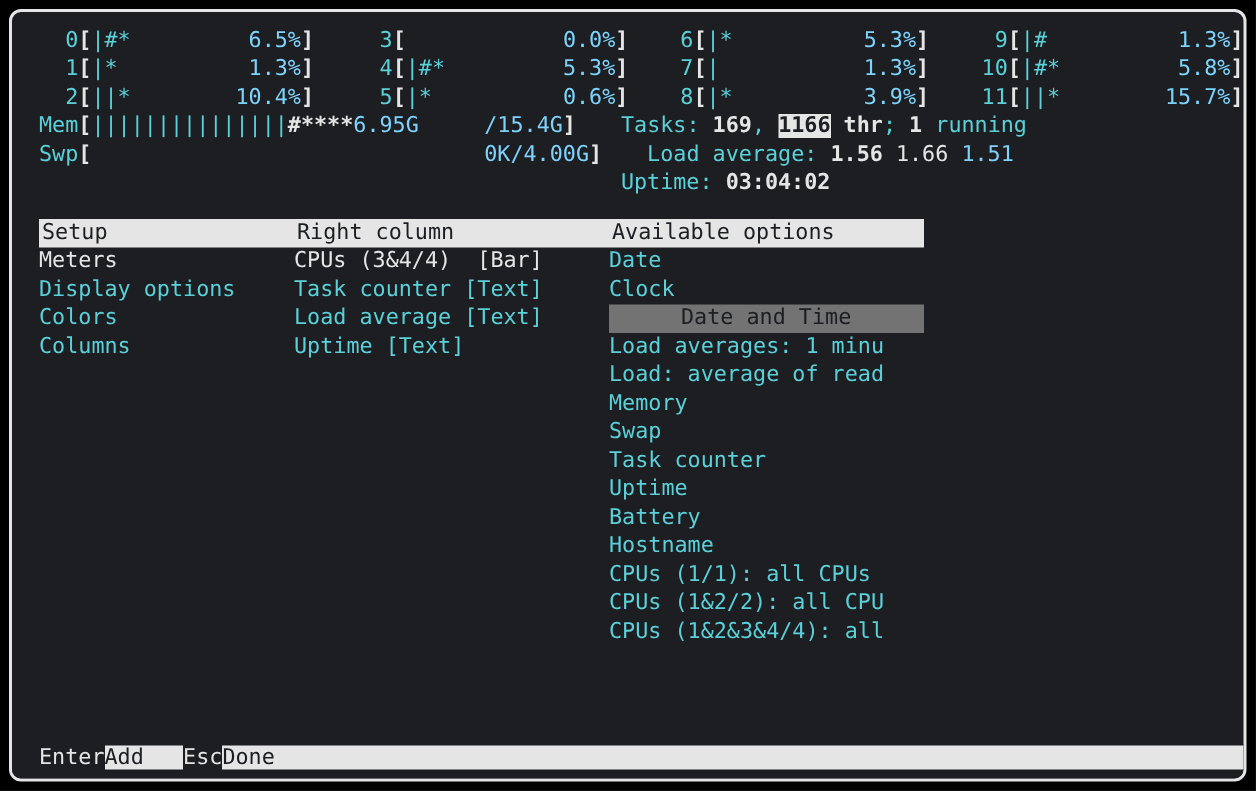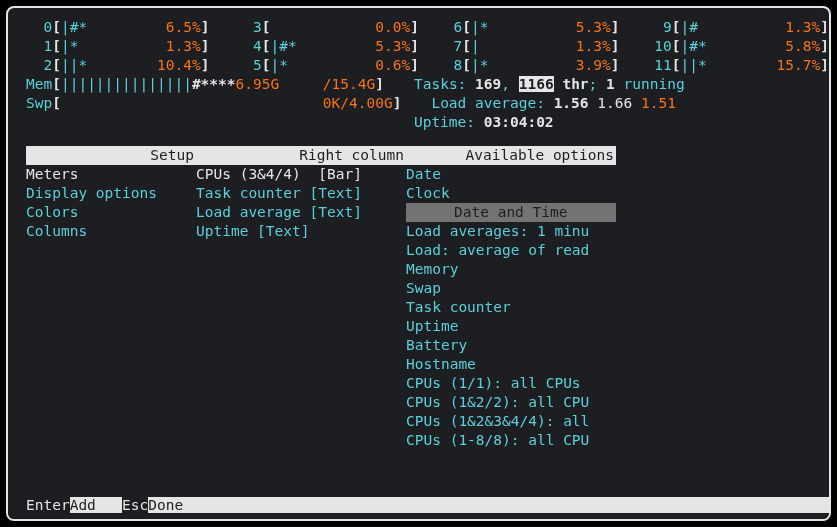--- a/index.html
+++ b/index.html
@@ -17,21 +17,21 @@
   .outer {
     position: absolute;
     inset: 6px;
     border: 2px solid #e5e5e5;
     border-radius: 8px;
     background: #1c1e22;
     padding: 10px 0 0 0;
     overflow: hidden;
   }
   .cyan { color: #5bd0d8; }
-  .grey { color: #f97316; }
+  .grey { color: #7dd3fc; }
   .white { color: #e5e5e5; }
   .bold { font-weight: bold; }
   .inv { background: #e5e5e5; color: #1c1e22; }
   pre { font-family: inherit; white-space: pre; }
 
   .header {
     padding-left: 18px;
     margin-bottom: 14px;
   }
   .header-row { display: flex; }
@@ -44,21 +44,20 @@
     gap: 0;
     padding: 0 18px;
   }
   .panel { overflow: hidden; }
   .panel-head {
     background: #e5e5e5;
     color: #1c1e22;
     padding: 0 2px;
     white-space: pre;
     overflow: hidden;
-    text-align: right;
   }
   .panel-item {
     color: #5bd0d8;
     white-space: pre;
     overflow: hidden;
     padding: 0 0 0 0;
     cursor: default;
   }
   .panel-item.sel-bold { color: #e5e5e5; font-weight: normal; }
   .panel-item.sel-inv { background:#737373; color:#1c1e22;padding-left:48px; }
@@ -139,20 +138,19 @@
           <div class="panel-item">Load: average of read</div>
           <div class="panel-item">Memory</div>
           <div class="panel-item">Swap</div>
           <div class="panel-item">Task counter</div>
           <div class="panel-item">Uptime</div>
           <div class="panel-item">Battery</div>
           <div class="panel-item">Hostname</div>
           <div class="panel-item">CPUs (1/1): all CPUs</div>
           <div class="panel-item">CPUs (1&amp;2/2): all CPU</div>
           <div class="panel-item">CPUs (1&amp;2&amp;3&amp;4/4): all</div>
-          <div class="panel-item">CPUs (1-8/8): all CPU</div>
         </div>
     </div>
   </div>
 
   <div class="footer"><span class="key">Enter</span><span class="lbl">Add   </span><span class="key">Esc</span><span class="lbl">Done                                                                               </span></div>
 
 </div>
 
 </body></html>

